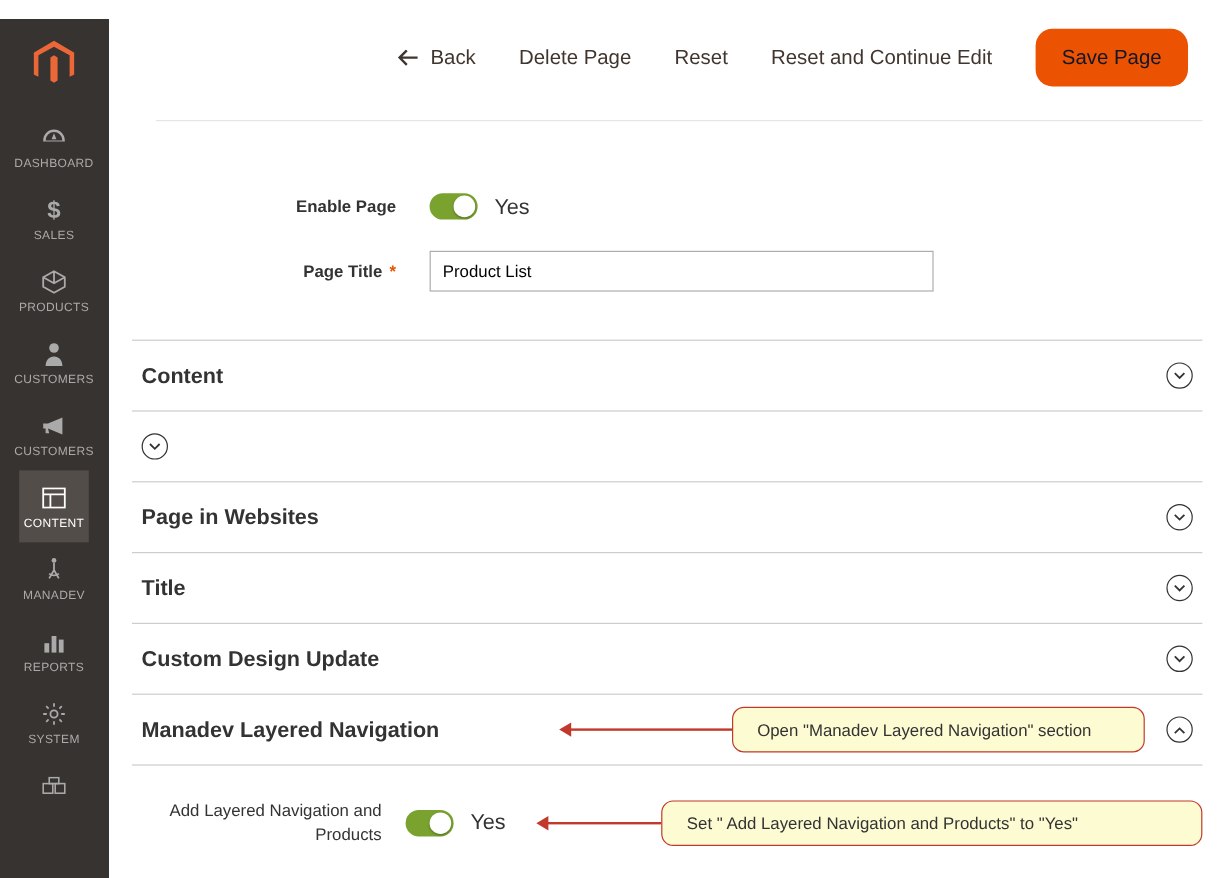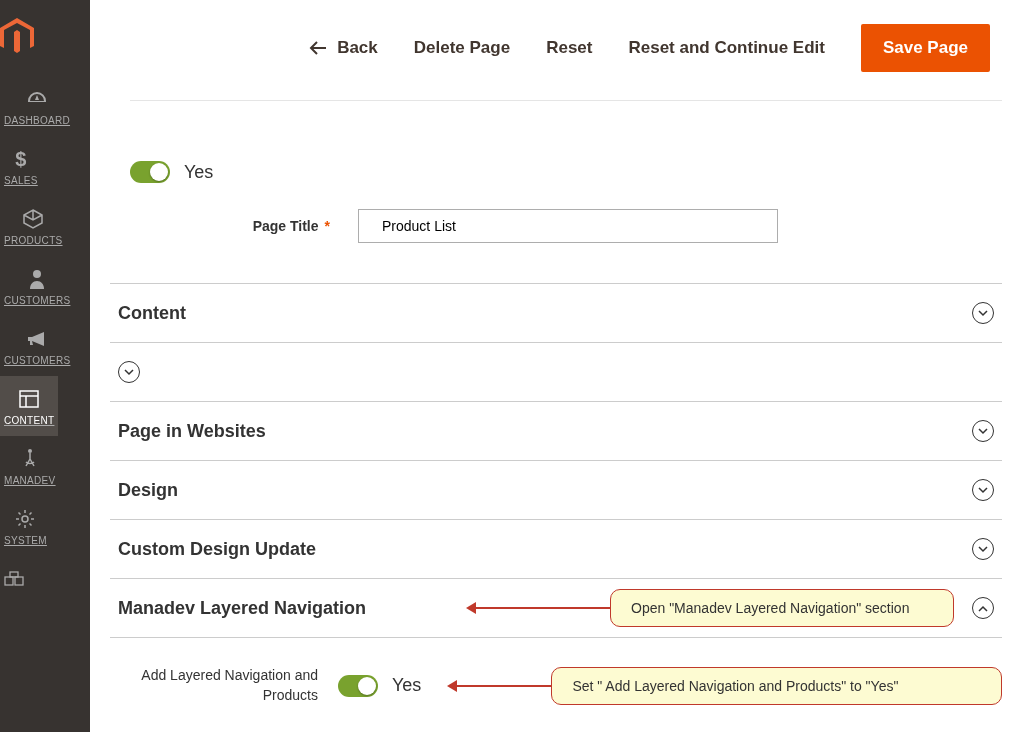--- a/index.html
+++ b/index.html
@@ -1,59 +1,59 @@
 <!DOCTYPE html>
 <html><head>
   <meta charset="utf-8">
   <style>
     * { box-sizing: border-box; margin: 0; padding: 0; }
     body { font-family: 'Helvetica Neue', Arial, sans-serif; background: #fff; color: #333; font-size: 14px; }
     
     .sidebar {
-      position: fixed; left: 0; top: 0; bottom: 0; width: 90px;
+      position: fixed; left: 0; top: 16px; bottom: 0; width: 90px;
       background: #373330; color: #aaa; display: flex; flex-direction: column;
-      align-items: flex-start; overflow-y: auto; text-decoration: underline;
+      align-items: center; overflow-y: auto;
     }
     .sidebar-logo { display: flex; justify-content: center; padding: 18px 0 20px; }
     .sidebar-item {
       display: flex; flex-direction: column; align-items: center;
       padding: 12px 4px 10px; cursor: pointer; font-size: 10px; letter-spacing: 0.3px;
       color: #aaa; text-align: center;
     }
     .sidebar-item.active { background: #524d49; color: #fff; }
     .sidebar-item .icon { margin-bottom: 5px; height: 22px; display: flex; align-items: center; justify-content: center; }
     
     .main { margin-left: 90px; padding: 0 20px 40px; }
     
     .toolbar {
       display: flex; align-items: center; justify-content: flex-end;
       gap: 36px; padding: 24px 12px 28px; border-bottom: 1px solid #e5e5e5;
       margin: 0 0 60px 20px;
     }
-    .toolbar-btn { font-size: 17px; font-weight: 700; color: #41362f; cursor: pointer; display: flex; align-items: center; gap: 10px; background: none; border: none; }
-    .toolbar-btn.primary { background: #eb5202; color: #ffffff; padding: 14px 22px; border-radius: 2px; }
+    .toolbar-btn { font-size: 17px; font-weight: 400; color: #41362f; cursor: pointer; display: flex; align-items: center; gap: 10px; background: none; border: none; }
+    .toolbar-btn.primary { background: #eb5202; color: #0f172a; padding: 14px 22px; border-radius: 14px; }
     
     .form-section { padding: 0 20px; }
     .form-row { display: flex; align-items: center; margin-bottom: 26px; }
     .form-label { width: 228px; text-align: right; font-size: 14px; font-weight: 700; padding-right: 28px; color: #333; }
     .required-star { color: #eb5202; margin-left: 6px; }
     .form-field { flex: 1; display: flex; align-items: center; }
     
     .toggle {
       position: relative; width: 40px; height: 22px; border-radius: 11px;
       background: #79a22e; cursor: pointer; display: inline-block;
     }
     .toggle-knob {
       position: absolute; right: 2px; top: 2px; width: 18px; height: 18px;
       border-radius: 50%; background: #fff; box-shadow: 0 1px 2px rgba(0,0,0,0.3);
     }
     .toggle-label { margin-left: 14px; font-size: 18px; }
     
     .text-input {
-      width: 420px; padding: 8px 23px; border: 1px solid #adadad; font-size: 14px;
+      width: 420px; padding: 8px 10px; border: 1px solid #adadad; font-size: 14px;
     }
     
     .accordion { margin-top: 40px; }
     .accordion-item {
       display: flex; align-items: center; justify-content: space-between;
       padding: 18px 8px; border-bottom: 1px solid #ccc; cursor: pointer;
     }
     .accordion-item:first-child { border-top: 1px solid #ccc; }
     .accordion-title { font-size: 18px; font-weight: 700; color: #333; }
     .chevron-btn {
@@ -142,20 +142,30 @@
     <span class="icon">
         <svg width="16" height="22" viewBox="0 0 16 22">
           <circle cx="8" cy="3" r="2" fill="#aaa"></circle>
           <path d="M8 5v6M4 18l4-7 4 7M4 14c2 2 6 2 8 0" fill="none" stroke="#aaa" stroke-width="1.5"></path>
         </svg>
       </span>
     <span>MANADEV</span>
   </div>
   <div class="sidebar-item">
     <span class="icon">
+        <svg width="20" height="18" viewBox="0 0 20 18">
+          <rect x="2" y="10" width="4" height="8" fill="#aaa"></rect>
+          <rect x="8" y="4" width="4" height="14" fill="#aaa"></rect>
+          <rect x="14" y="7" width="4" height="11" fill="#aaa"></rect>
+        </svg>
+      </span>
+    <span>REPORTS</span>
+  </div>
+  <div class="sidebar-item">
+    <span class="icon">
         <svg width="20" height="20" viewBox="0 0 20 20">
           <circle cx="10" cy="10" r="3" fill="none" stroke="#aaa" stroke-width="1.5"></circle>
           <path d="M10 1v3M10 16v3M1 10h3M16 10h3M3.5 3.5l2 2M14.5 14.5l2 2M16.5 3.5l-2 2M5.5 14.5l-2 2" stroke="#aaa" stroke-width="1.5"></path>
         </svg>
       </span>
     <span>SYSTEM</span>
   </div>
   <div class="sidebar-item">
     <span class="icon">
         <svg width="20" height="16" viewBox="0 0 20 16">
@@ -184,20 +194,21 @@
     <button class="toolbar-btn">
         <span>Reset and Continue Edit</span>
       </button>
     <button class="toolbar-btn primary">
         <span>Save Page</span>
       </button>
   </div>
 
   <div class="form-section">
     <div class="form-row">
+      <div class="form-label">Enable Page</div>
       <div class="form-field">
         <span class="toggle">
             <span class="toggle-knob"></span>
           </span>
         <span class="toggle-label">Yes</span>
       </div>
     </div>
     <div class="form-row">
       <div class="form-label">
         <span>Page Title</span><span class="required-star">*</span>
@@ -226,21 +237,21 @@
     </div>
     <div class="accordion-item">
       <span class="accordion-title">Page in Websites</span>
       <span class="chevron-btn">
           <svg width="10" height="7" viewBox="0 0 10 7">
             <path d="M1 1l4 4 4-4" fill="none" stroke="#333" stroke-width="1.5"></path>
           </svg>
         </span>
     </div>
     <div class="accordion-item">
-      <span class="accordion-title">Design</span>
+      <span class="accordion-title">Title</span>
       <span class="chevron-btn">
           <svg width="10" height="7" viewBox="0 0 10 7">
             <path d="M1 1l4 4 4-4" fill="none" stroke="#333" stroke-width="1.5"></path>
           </svg>
         </span>
     </div>
     <div class="accordion-item">
       <span class="accordion-title">Custom Design Update</span>
       <span class="chevron-btn">
           <svg width="10" height="7" viewBox="0 0 10 7">

